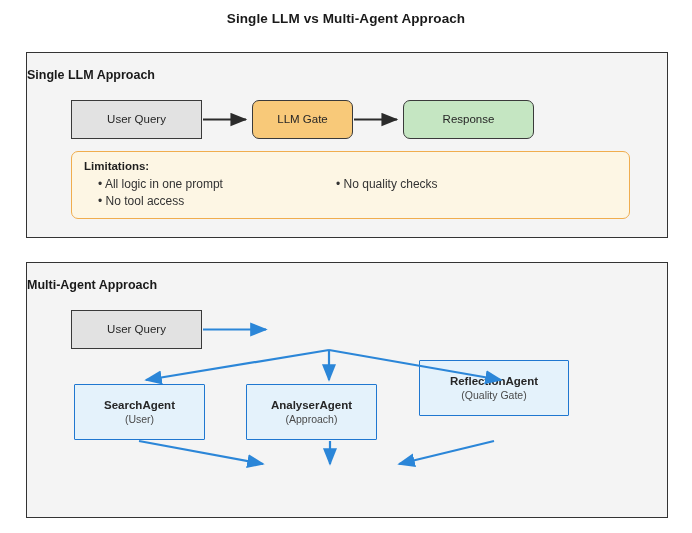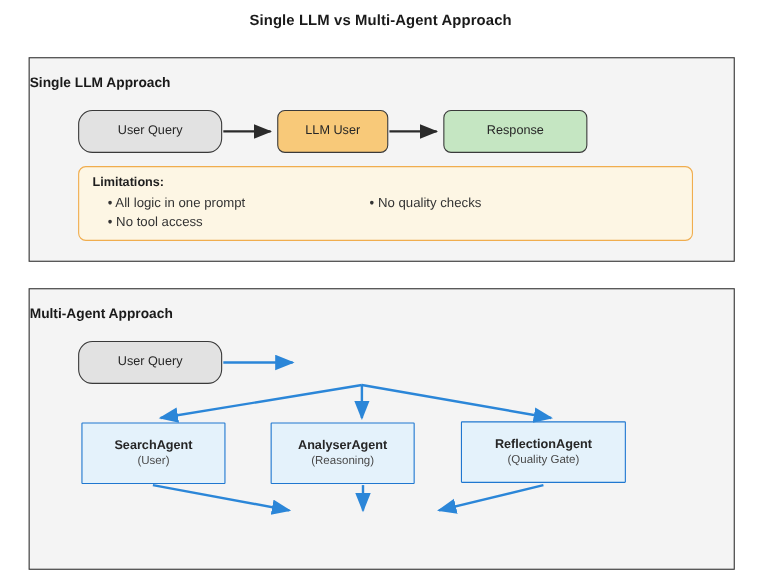--- a/index.html
+++ b/index.html
@@ -68,21 +68,21 @@
     color: #262626;
     line-height: 1.25;
   }
   .node .node-label { display: block; }
   .node .node-sub { display: block; font-size: 10.5px; color: #4a4a4a; margin-top: 1px; }
 
   
   .node-gray {
     background: #e2e2e2;
     border: 1.6px solid #3a3a3a;
-    border-radius: 13px;
+    border-radius: 0;
   }
   .node-orange {
     background: #f8c979;
     border: 1.6px solid #3a3a3a;
     border-radius: 7px;
   }
   .node-green-lite {
     background: #c5e6c2;
     border: 1.6px solid #3a3a3a;
     border-radius: 7px;
@@ -148,21 +148,21 @@
     border-radius: 7px;
     font-weight: bold;
     font-size: 12px;
     color: #242424;
   }
 
   #n-user-query-2 { left: 71px; top: 310px; width: 131px; height: 39px; }
   #n-orchestrator { left: 272px; top: 310px; width: 115px; height: 39px; }
   #n-search-agent     { left: 74px;  top: 384px; width: 131px; height: 56px; }
   #n-analyser-agent   { left: 246px; top: 384px; width: 131px; height: 56px; }
-  #n-reflection-agent { left: 419px; top: 383px; width: 150px; height: 56px; }
+  #n-reflection-agent { left: 419px; top: 360px; width: 150px; height: 56px; }
   #n-final-response   { left: 201px; top: 468px; width: 259px; height: 36px; }
 
   svg.edges {
     position: absolute;
     left: 0; top: 0;
     width: 692px;
     height: 533px;
     pointer-events: none;
   }
 </style>
@@ -175,21 +175,21 @@
 
   <div class="panel" id="panel-single">
     <div class="panel-title">Single LLM Approach</div>
   </div>
 
   <div class="node node-gray" id="n-user-query-1">
     <span class="node-label">User Query</span>
   </div>
 
   <div class="node node-orange" id="n-llm-call">
-    <span class="node-label">LLM User</span>
+    <span class="node-label">LLM Gate</span>
   </div>
 
   <div class="node node-green-lite" id="n-response">
     <span class="node-label">Response</span>
   </div>
 
   <div id="limitations">
     <div class="lim-title">Limitations:</div>
     <div class="lim-cols">
       <div class="lim-col" id="lim-col-left">
@@ -211,21 +211,21 @@
   </div>
 
 
   <div class="node node-blue-lite" id="n-search-agent">
     <span class="node-label">SearchAgent</span>
     <span class="node-sub">(User)</span>
   </div>
 
   <div class="node node-blue-lite" id="n-analyser-agent">
     <span class="node-label">AnalyserAgent</span>
-    <span class="node-sub">(Reasoning)</span>
+    <span class="node-sub">(Approach)</span>
   </div>
 
   <div class="node node-blue-lite" id="n-reflection-agent">
     <span class="node-label">ReflectionAgent</span>
     <span class="node-sub">(Quality Gate)</span>
   </div>
 
 
   <svg class="edges" viewBox="0 0 692 533">
     <defs>

